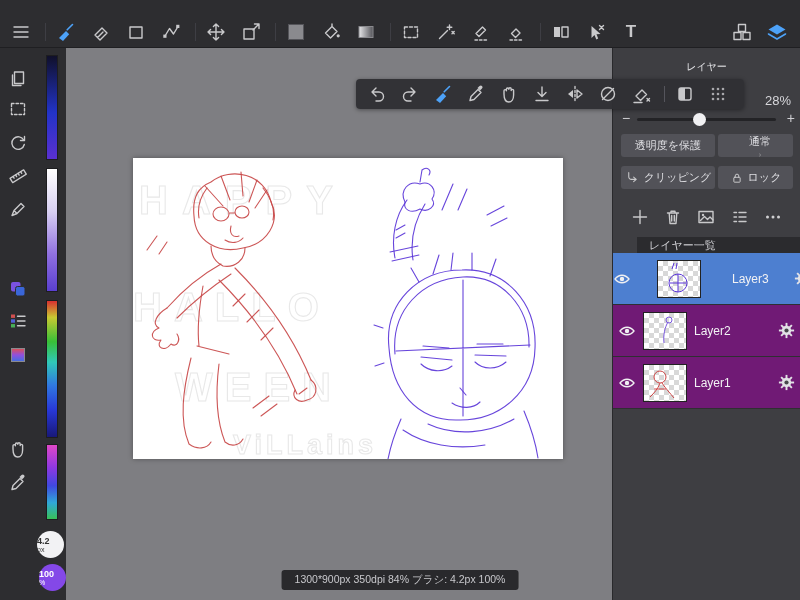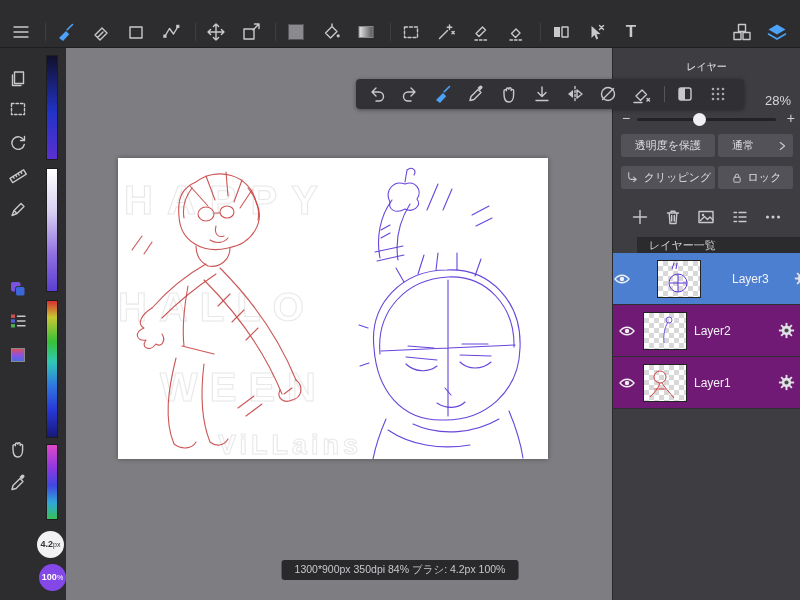--- a/index.html
+++ b/index.html
@@ -27,30 +27,30 @@
 
   
   .left-sidebar { position:absolute; left:0; top:48px; width:66px; height:552px; background:#2d2d30; }
   .ls-btn { position:absolute; left:7px; width:22px; height:22px; background:transparent; border:none;
             display:flex; align-items:center; justify-content:center; cursor:pointer; }
   .strip { position:absolute; left:46px; width:12px; border:1px solid #1d1d20; cursor:pointer; }
   .strip1 { top:7px;  height:105px; background:linear-gradient(180deg,#10102a,#2233c8 55%,#5a30d0); }
   .strip2 { top:120px; height:124px; background:linear-gradient(180deg,#ffffff,#d8d0f2 35%,#9070e0 70%,#5a3fd0); }
   .strip3 { top:252px; height:138px; background:linear-gradient(180deg,#d83030,#c8c832 12%,#38c038 30%,#30c8b8 45%,#3078e0 62%,#2838d8 80%,#181878); }
   .strip4 { top:396px; height:76px;  background:linear-gradient(180deg,#e048c8,#9038e0 30%,#4048e0 55%,#30a8d8 78%,#38c058); }
-  .badge { position:absolute; width:27px; height:27px; border-radius:50%; display:flex; flex-direction:row;
-           align-items:center; justify-content:center; line-height:1; cursor:pointer; border:none; }
+  .badge { position:absolute; width:27px; height:27px; border-radius:50%; display:flex; flex-direction:column;
+           align-items:flex-start; justify-content:center; line-height:1; cursor:pointer; border:none; }
   .badge-size { left:37px; top:483px; background:#f2f2f4; color:#333; }
   .badge-size .v { font-size:9px; font-weight:bold; } .badge-size .u { font-size:7px; }
   .badge-op { left:39px; top:516px; background:#8448e8; color:#fff; }
   .badge-op .v { font-size:9px; font-weight:bold; } .badge-op .u { font-size:7px; }
 
   
   .canvas-area { position:absolute; left:66px; top:48px; width:546px; height:552px; background:#7e7e82; }
-  .canvas { position:absolute; left:52px; top:110px; width:430px; height:301px; background:#ffffff;
+  .canvas { position:absolute; left:67px; top:110px; width:430px; height:301px; background:#ffffff;
             box-shadow:0 0 5px rgba(0,0,0,.35); cursor:crosshair; }
   .wm { fill:none; stroke:#d9d9d9; stroke-width:1.1; opacity:.6; font-family:"Liberation Sans",sans-serif; font-weight:bold; }
   .sk-red   { stroke:#c84848; stroke-width:1.1; fill:none; stroke-linecap:round; stroke-linejoin:round; opacity:.92; }
   .sk-pur   { stroke:#5a35d8; stroke-width:1.1; fill:none; stroke-linecap:round; stroke-linejoin:round; opacity:.92; }
 
   
   .float-bar { position:absolute; left:356px; top:79px; width:388px; height:30px; z-index:50;
     background:rgba(47,47,52,.97); border-radius:4px; box-shadow:0 1px 4px rgba(0,0,0,.4);
     display:flex; align-items:center; padding:0 9px; }
   .fb { width:24px; height:24px; background:transparent; border:none; display:flex; align-items:center;
@@ -65,40 +65,40 @@
   .lp-slider { position:absolute; top:62px; left:0; width:100%; height:18px; }
   .lp-minus { position:absolute; left:9px; top:0; font-size:14px; color:#cfcfd3; background:none; border:none; cursor:pointer; }
   .lp-plus  { position:absolute; right:5px; top:0; font-size:14px; color:#cfcfd3; background:none; border:none; cursor:pointer; }
   .lp-track { position:absolute; left:24px; right:24px; top:8px; height:3px; background:#232326; border-radius:2px; cursor:pointer; }
   .lp-knob  { position:absolute; left:56px; top:2px; width:13px; height:13px; border-radius:50%; background:#f1f1f3; cursor:grab; }
   .lp-btn-row { position:absolute; left:8px; width:172px; display:flex; gap:3px; }
   .row1 { top:86px;border-radius:11px; } .row2 { top:118px; }
   .lp-btn { height:23px; background:#525258; border:none; border-radius:3px; color:#dedee2;
             font-size:11px; display:flex; align-items:center; justify-content:center; gap:4px; cursor:pointer; }
   .lp-btn.w1 { width:94px; } .lp-btn.w2 { width:75px; }
-  .lp-btn.blend { justify-content:space-between; padding:0 5px 0 14px; }
+  .lp-btn.blend { justify-content:space-between; padding:0 5px 0 14px;flex-direction:column; }
   .lp-icon-row { position:absolute; top:155px; left:0; width:100%; height:28px; display:flex;
                  align-items:center; justify-content:space-around; padding:0 10px; }
   .lp-ib { width:26px; height:26px; background:none; border:none; display:flex; align-items:center; justify-content:center; cursor:pointer; }
   .lp-header { position:absolute; top:189px; left:0; width:100%; height:16px; background:#2b2b2e;
                font-size:11px; line-height:16px; padding-left:12px; color:#cfcfd3;margin-left:24px; }
   .layer-list { position:absolute; top:205px; left:0; width:100%; }
   .layer-row { height:52px; display:flex; align-items:center; background:#701a75;
                border-bottom:1px solid #2f2f32; cursor:pointer; }
   .layer-row.selected { background:#4d7fd0;gap:24px; }
   .eye-btn { width:28px; height:52px; background:none; border:none; display:flex; align-items:center; justify-content:center; cursor:pointer; }
   .thumb { width:44px; height:38px; border:1px solid #222; margin:0 7px 0 2px; flex:0 0 auto;
            background:repeating-conic-gradient(#d8d8d8 0% 25%, #ffffff 0% 50%) 0 0/10px 10px; }
   .layer-name { flex:1; font-size:12px; color:#f2f2f4; }
   .gear-btn { width:28px; height:52px; background:none; border:none; display:flex; align-items:center; justify-content:center; cursor:pointer; }
   .gear-hole { fill:#48484c; }
   .selected .gear-hole { fill:#4d7fd0; }
 
   
-  .status-pill { position:absolute; left:50%; bottom:20px; transform:translateX(-50%); z-index:60;
+  .status-pill { position:absolute; left:50%; bottom:10px; transform:translateX(-50%); z-index:60;
     background:rgba(34,34,37,.92); color:#c8c8cc; font-size:10.5px; padding:3px 13px; border-radius:3px; white-space:nowrap; }
 </style>
 </head>
 <body>
 
 <div class="app">
 
 
   <div class="toolbar">
     <button class="tb">

